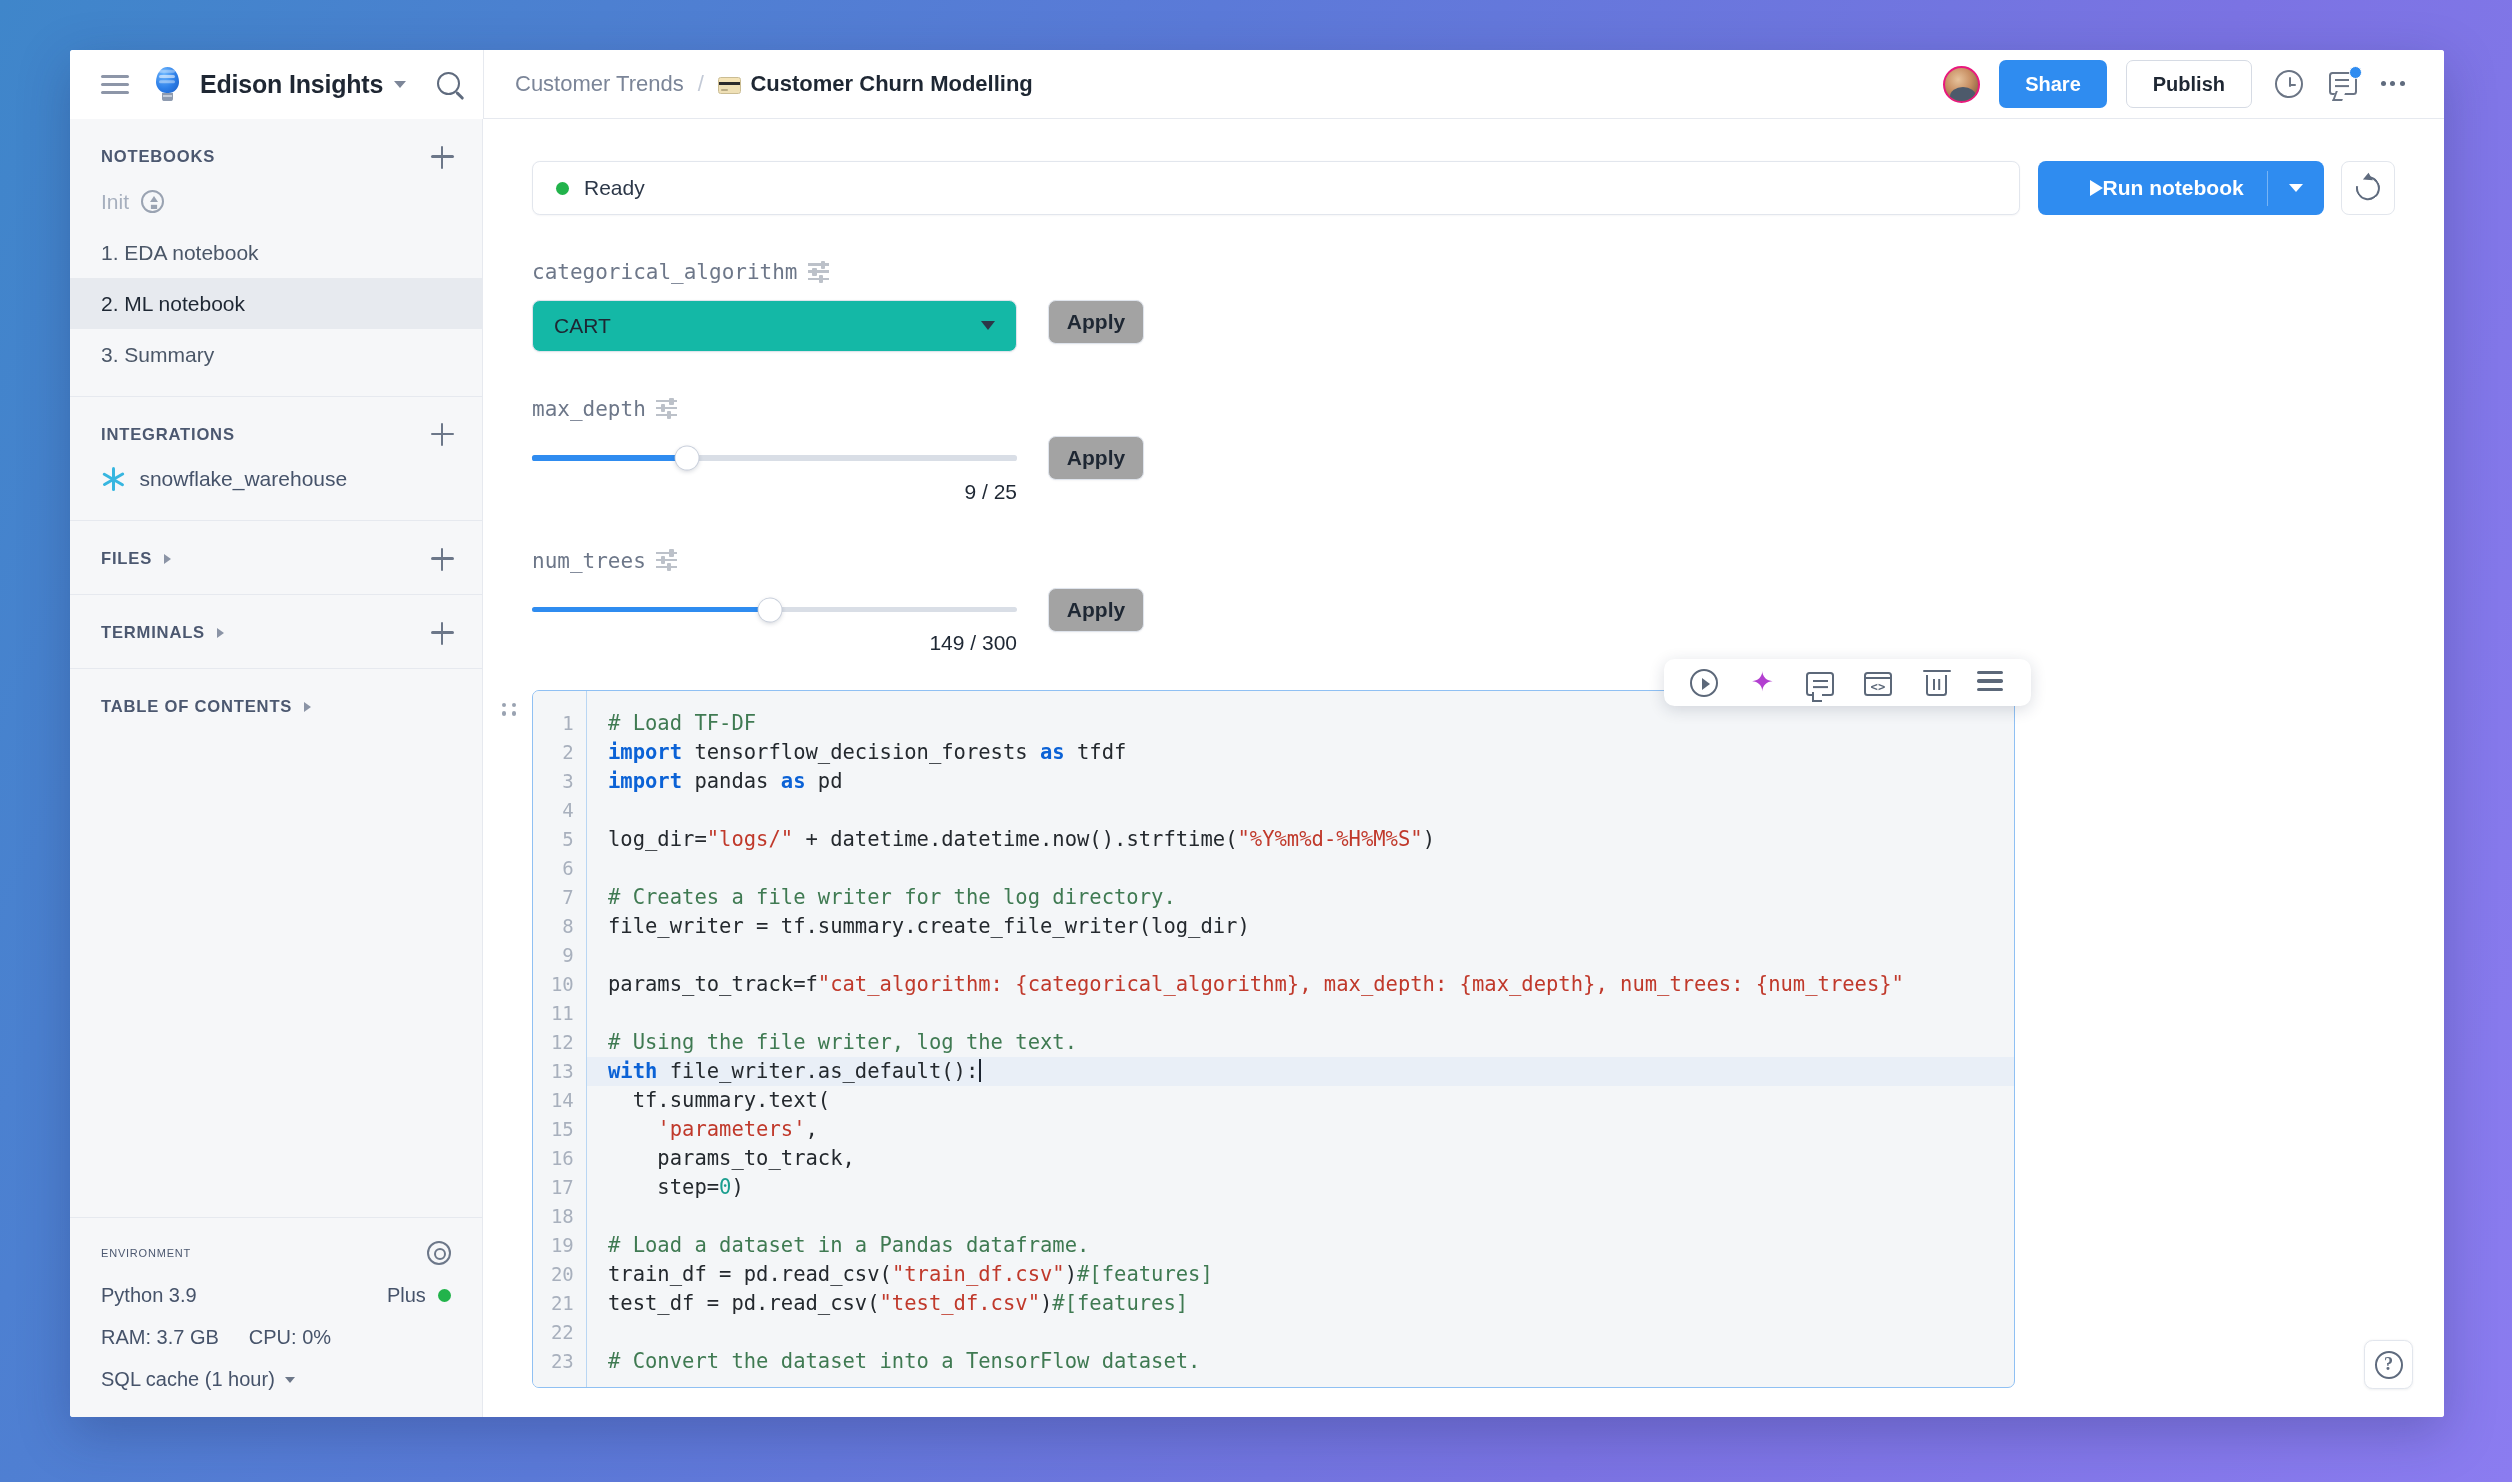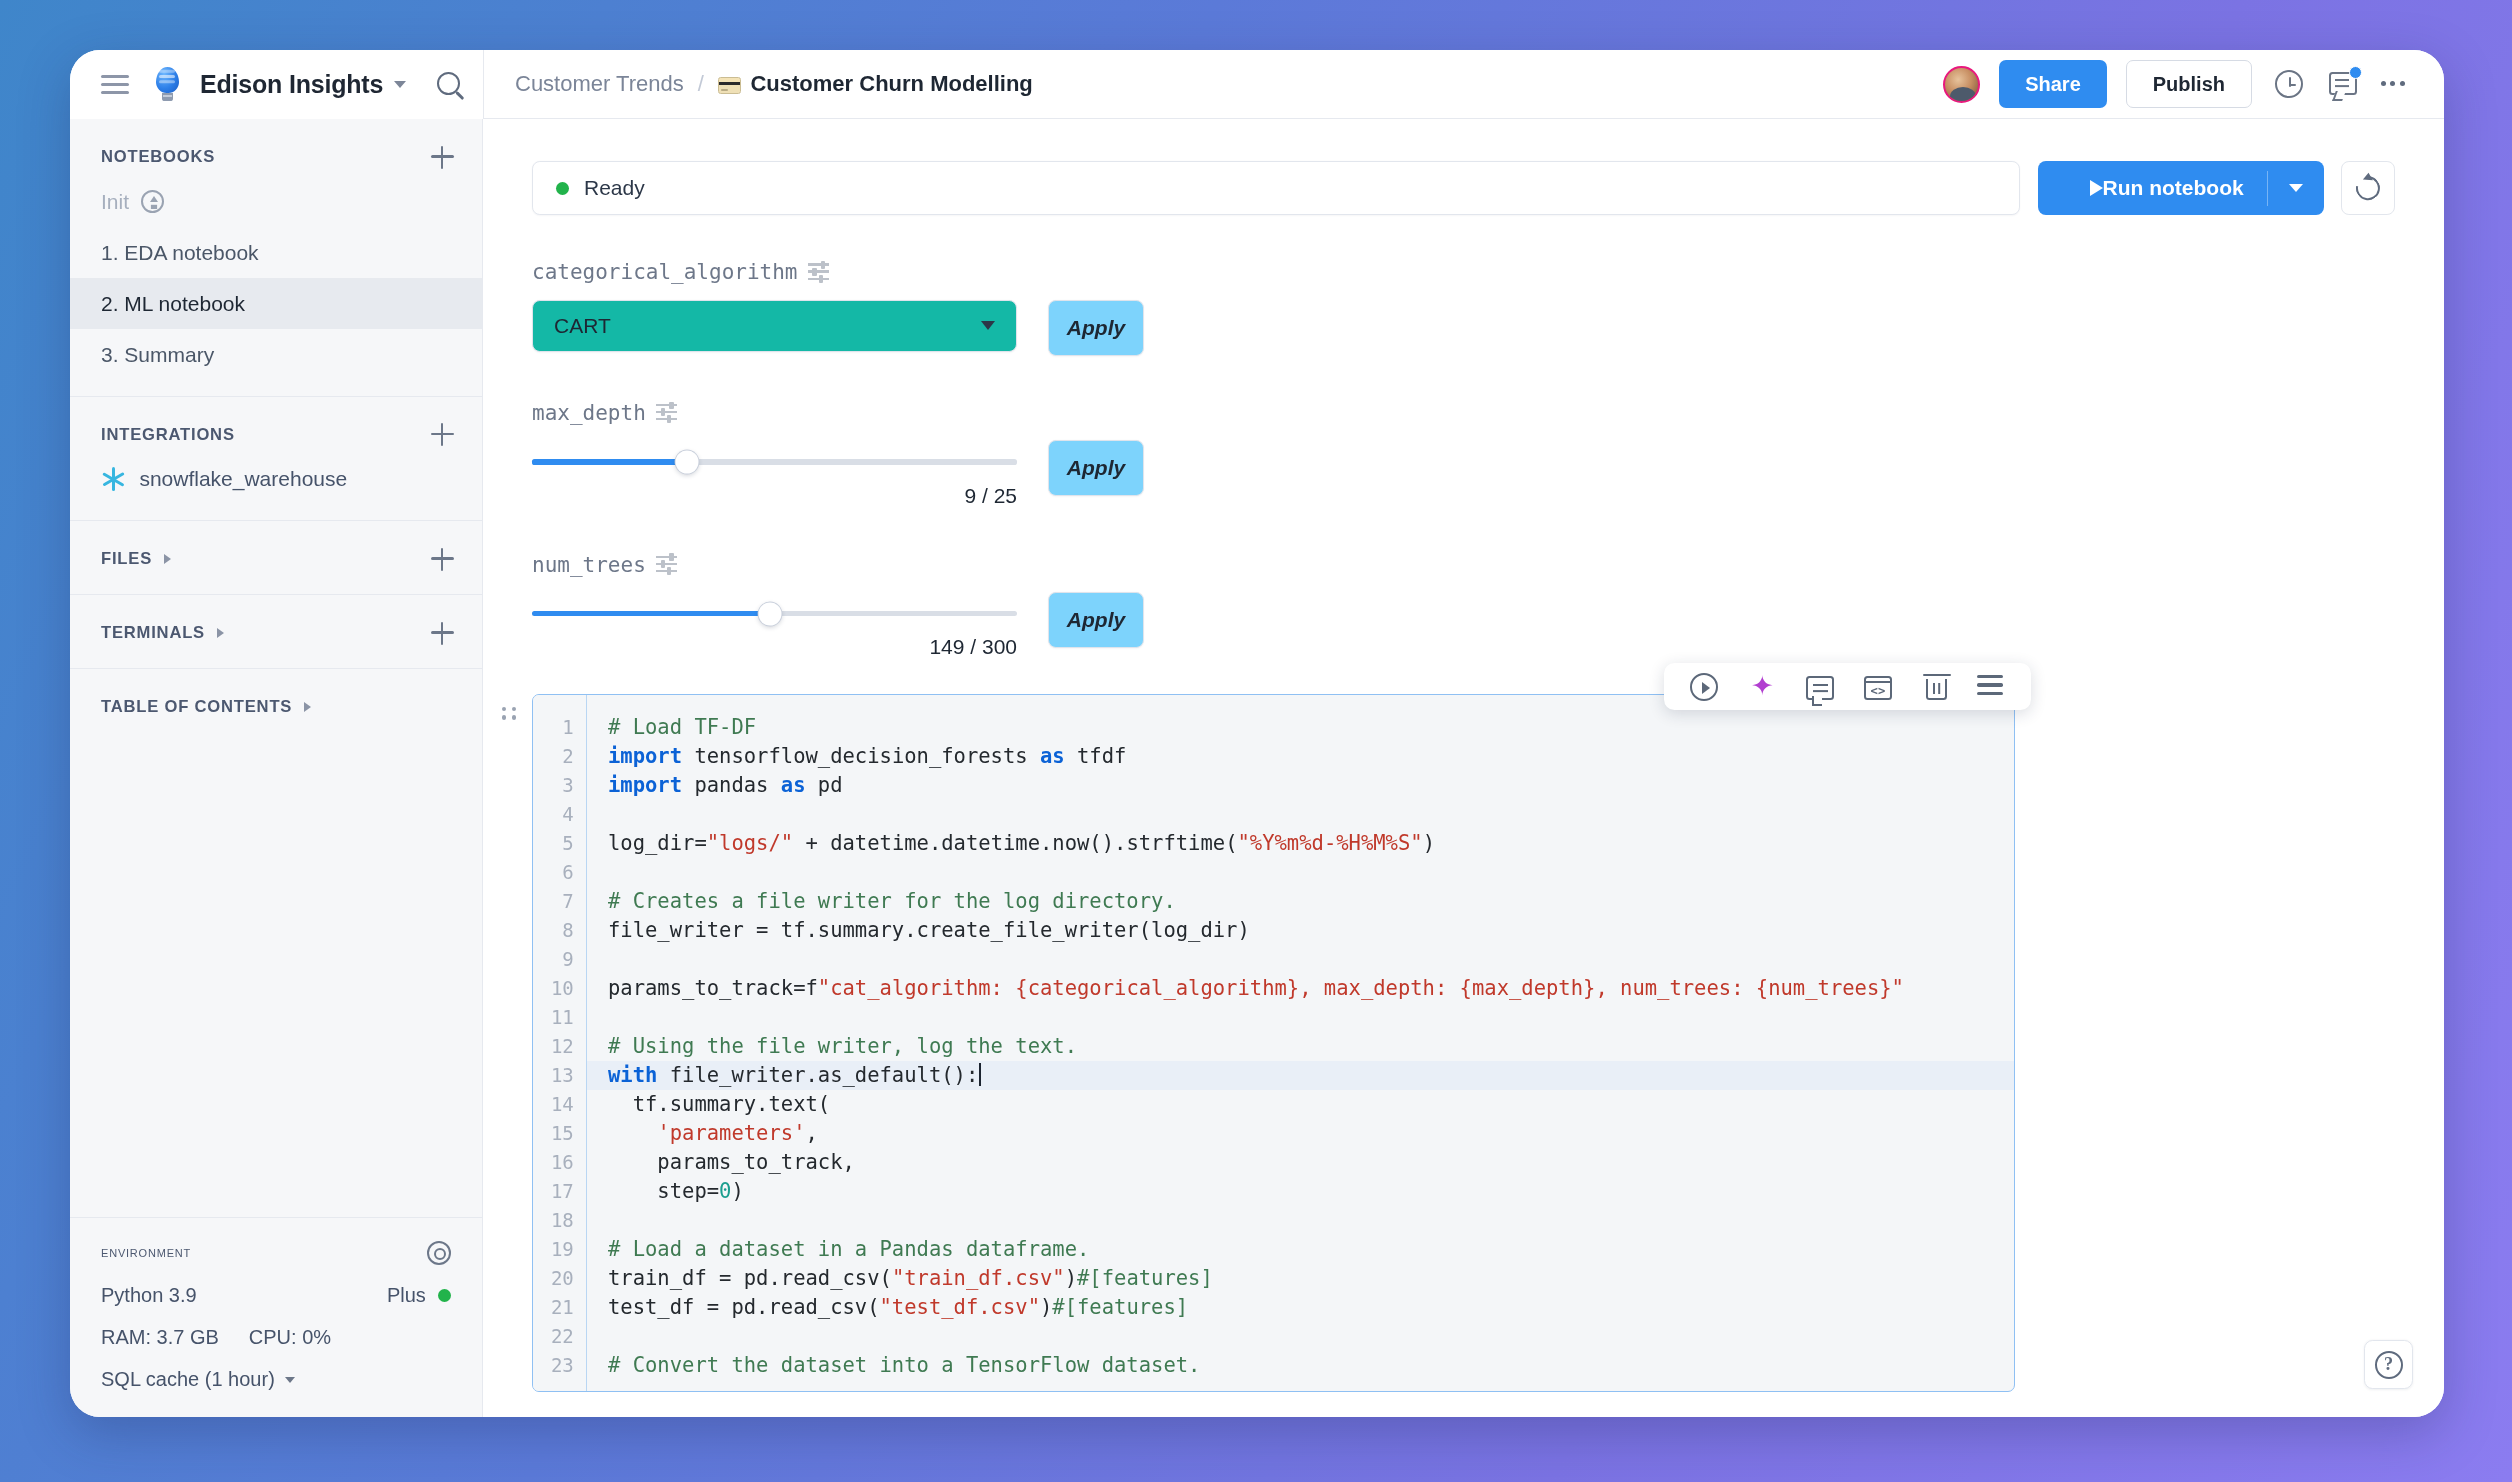--- a/index.html
+++ b/index.html
@@ -9,21 +9,21 @@
     background: linear-gradient(115deg, #3f86ca 0%, #5b7ad8 38%, #7b73e3 70%, #8b7cf0 100%);
     -webkit-font-smoothing: antialiased;
   }
 
   
   #app-window {
     position: absolute;
     left: 70px; top: 50px;
     width: 2374px; height: 1367px;
     background: #ffffff;
-    border-radius: 30px;
+    border-radius: 3px;
     box-shadow: 0 15.7px 52px rgba(30,40,90,.28);
     overflow: hidden;
     display: flex;
     flex-direction: column;
   }
 
   
   #topbar { height: 69px; display: flex; align-items: stretch; flex: 0 0 69px; }
   #brandzone {
     width: 413px; flex: 0 0 413px;
@@ -183,24 +183,23 @@
   .sliders-ico b:nth-of-type(3){left:10.5px;top:12.2px;}
 
   .ctrl-row { display:flex; align-items:flex-start; gap: 31px; }
   .select-box {
     width: 485px; height: 52px; border:0.9px solid #dfe4ec; border-radius:7.9px; background:#14b8a6;
     display:flex; align-items:center; padding: 0 21px; font-size:21px; color:#1e2733; cursor:pointer;
     box-shadow: 0 0.9px 1.7px rgba(20,30,60,.04);
   }
   .select-box .c { margin-left:auto; width:0;height:0;border-left:7.9px solid transparent;border-right:7.9px solid transparent;border-top:9.6px solid #2c3748;}
   .btn-apply {
-    height:56px; min-width:96px; border:0.9px solid #dfe4ec; border-radius:7.9px; background:#7dd3fc;
+    height:44px; min-width:96px; border:0.9px solid #dfe4ec; border-radius:7.9px; background:#a3a3a3;
     font-size:21px; font-weight:700; color:#1e2733; cursor:pointer;
     box-shadow: 0 0.9px 1.7px rgba(20,30,60,.04);
-    font-style: italic;
   }
   .slider-col { width: 485px; }
   .slider-track { position:relative; height:5.2px; background:#d9dee6; border-radius:2.6px; margin-top: 19px; }
   .slider-fill { position:absolute; left:0; top:0; height:5.2px; background:#2f8cf0; border-radius:2.6px; }
   .slider-thumb {
     position:absolute; top:50%; transform:translate(-50%,-50%);
     width:23px;height:23px;border-radius:50%;background:#fff;
     box-shadow: 0 0 0 0.9px #c8cfdb, 0 1.7px 5.2px rgba(20,30,60,.22); cursor:grab;
   }
   .slider-value { text-align:right; font-size:21px; color:#1e2733; margin-top: 19px; }

